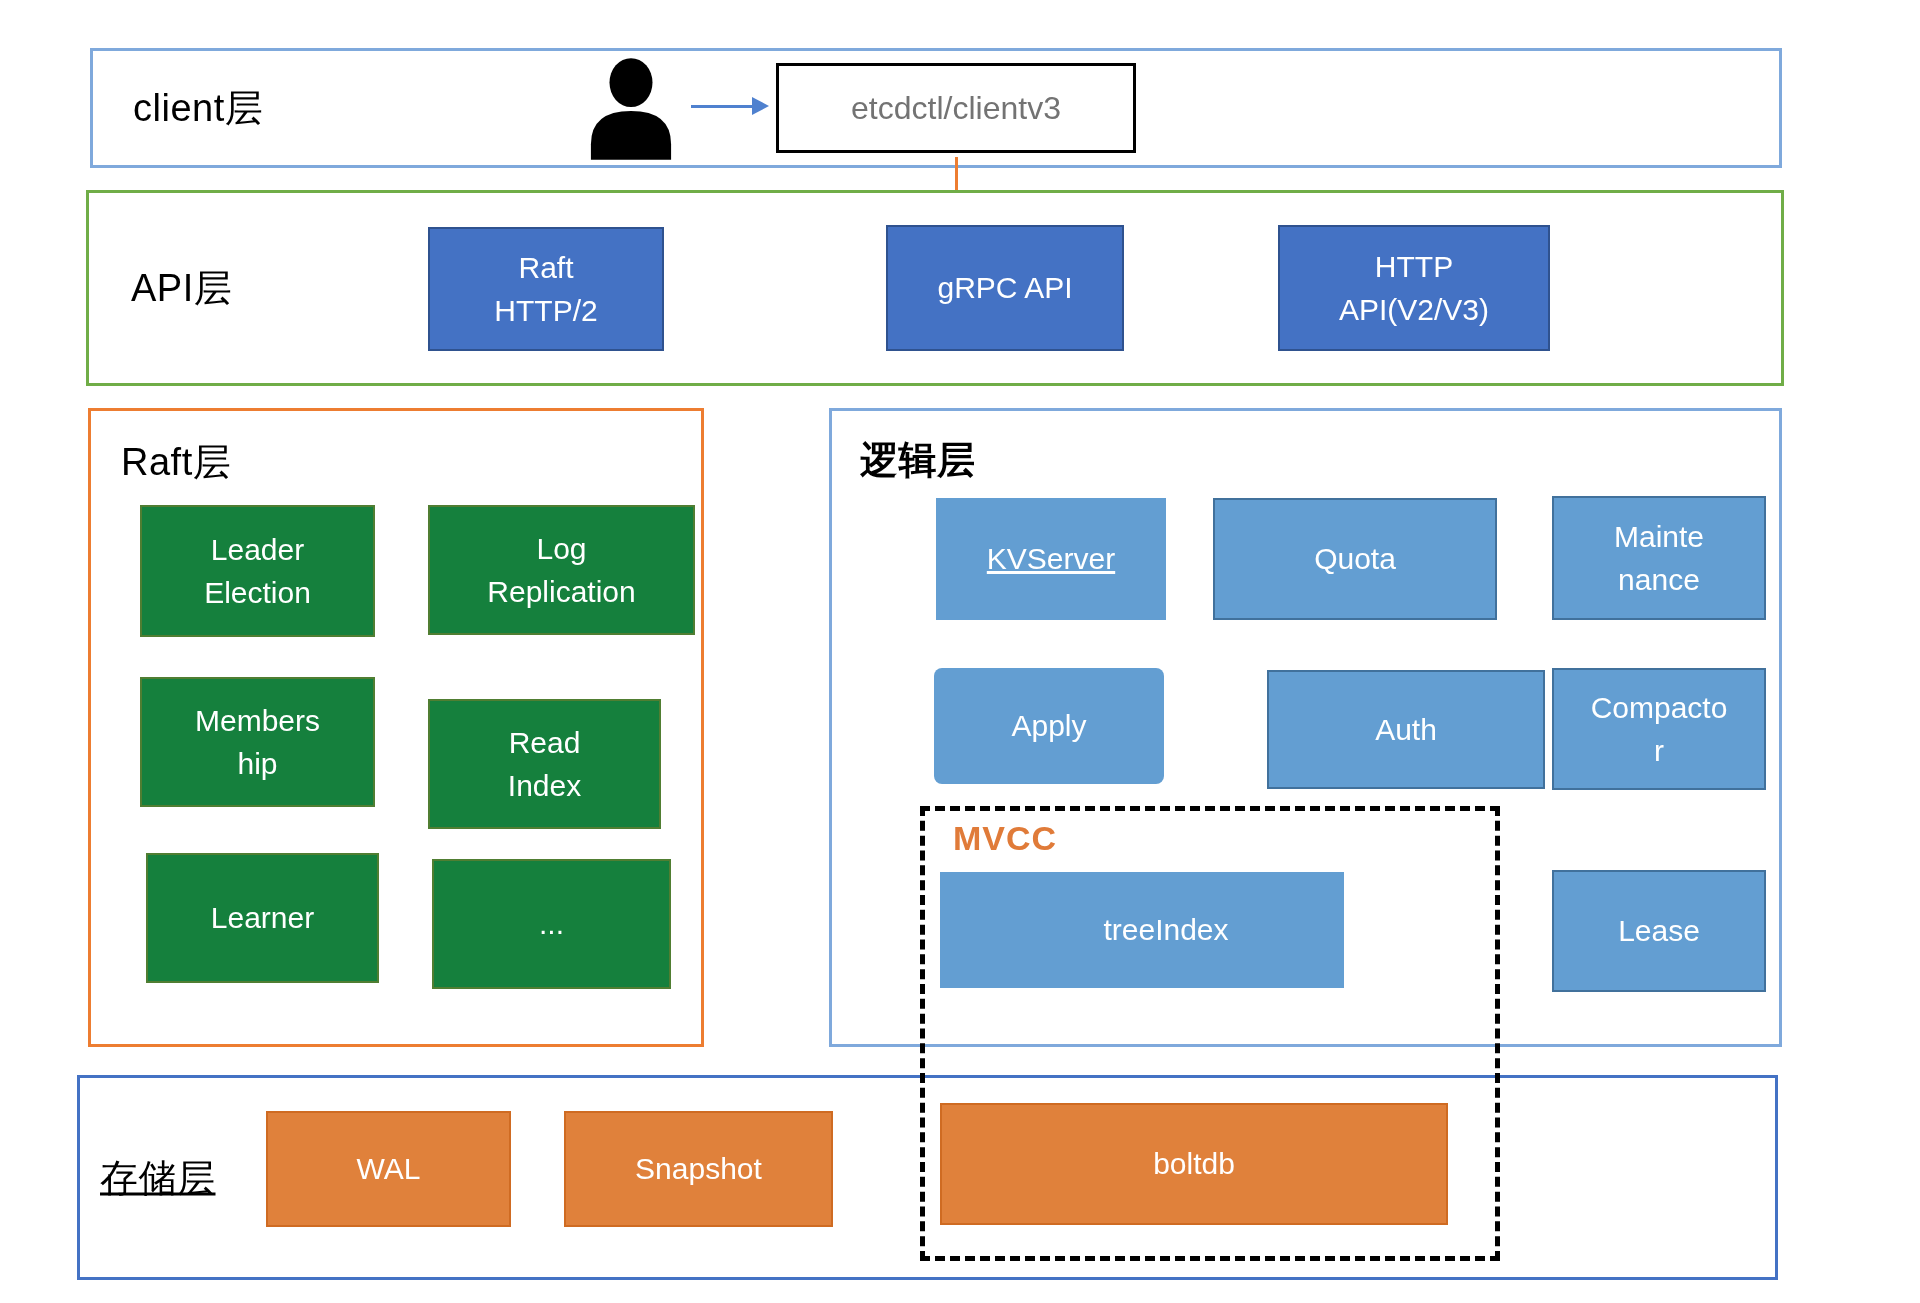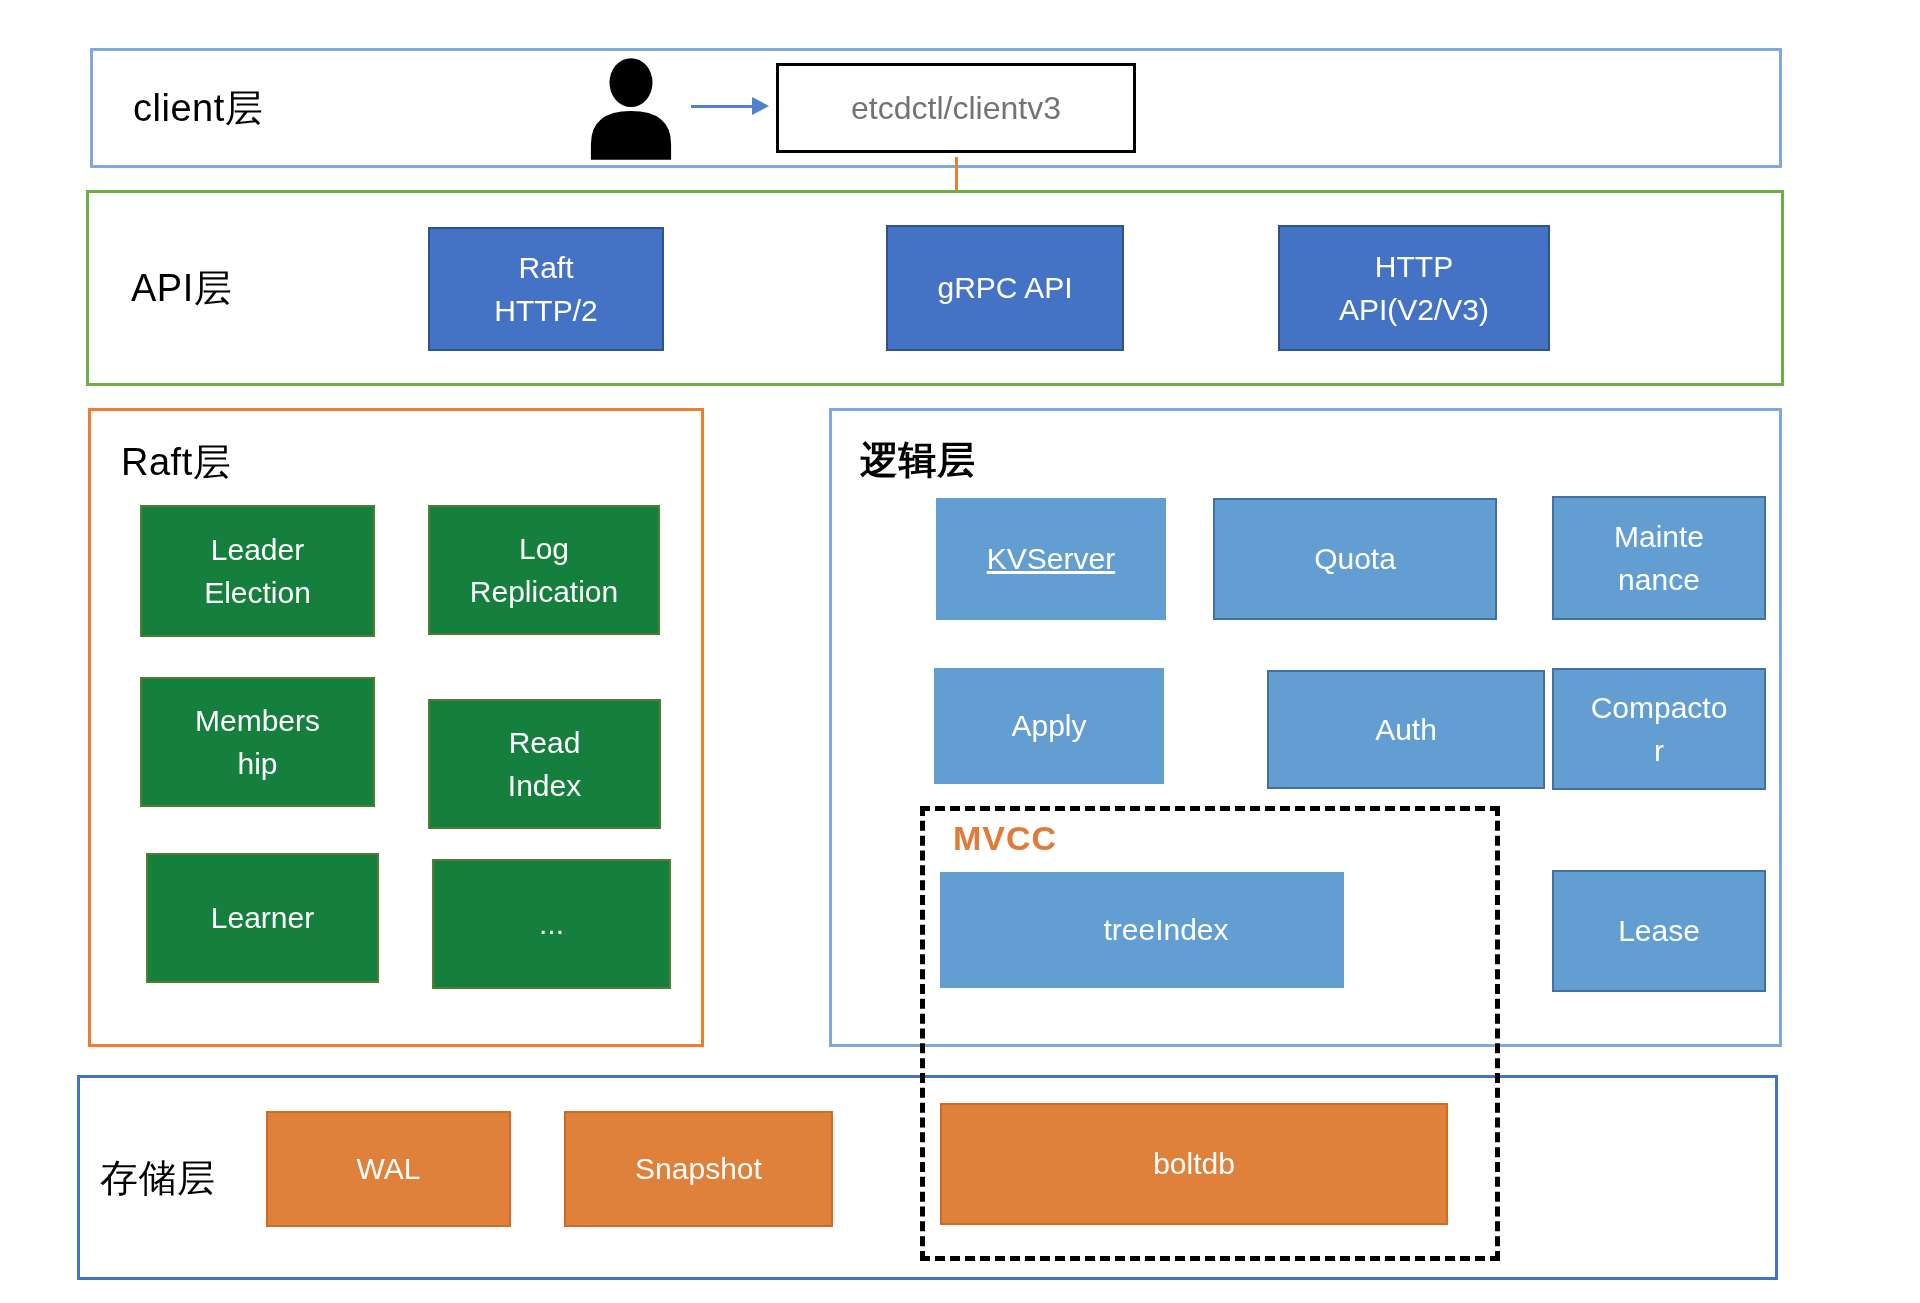--- a/index.html
+++ b/index.html
@@ -90,31 +90,31 @@
     border-right: 9.5px solid transparent;
   }
 
   
   .raft-http2 { left: 339px;  top: 34px; width: 236px; height: 124px; }
   .grpc-api   { left: 797px;  top: 32px; width: 238px; height: 126px; }
   .http-api   { left: 1189px; top: 32px; width: 272px; height: 126px; }
 
   
   .leader-election { left: 49px;  top: 94px;  width: 235px; height: 132px; }
-  .log-replication { left: 337px; top: 94px;  width: 232px; height: 130px; }
+  .log-replication { left: 337px; top: 94px;  width: 267px; height: 130px; }
   .membership      { left: 49px;  top: 266px; width: 235px; height: 130px; }
   .read-index      { left: 337px; top: 272px; width: 233px; height: 130px; margin-top: 16px; }
   .learner         { left: 55px;  top: 442px; width: 233px; height: 130px; }
   .more-dots       { left: 341px; top: 448px; width: 239px; height: 130px; }
 
   
   .kvserver    { left: 104px; top: 87px;  width: 230px; height: 122px; text-decoration: underline; }
   .quota       { left: 381px; top: 87px;  width: 284px; height: 122px; }
   .maintenance { left: 720px; top: 85px;  width: 214px; height: 124px; }
-  .apply       { left: 102px; top: 257px; width: 230px; height: 116px; }
+  .apply       { left: 102px; top: 257px; width: 230px; height: 116px; border-radius: 8px; }
   .auth        { left: 387px; top: 259px; width: 278px; height: 119px; margin-left: 48px; }
   .compactor   { left: 720px; top: 257px; width: 214px; height: 122px; }
   .treeindex   { left: 108px; top: 461px; width: 404px; height: 116px; padding-left: 48px; }
   .lease       { left: 720px; top: 459px; width: 214px; height: 122px; }
 
   
   .mvcc-box {
     position: absolute;
     left: 920px; top: 806px; width: 580px; height: 455px;
     border: 5px dashed #000000;
@@ -184,21 +184,21 @@
 nance</div>
     <div class="box light-blue apply">Apply</div>
     <div class="box light-blue bordered auth">Auth</div>
     <div class="box light-blue bordered compactor">Compacto
 r</div>
     <div class="box light-blue treeindex">treeIndex</div>
     <div class="box light-blue bordered lease">Lease</div>
   </div>
 
   <div class="layer storage-layer">
-    <div class="layer-label v-center" style="left:20px;">存储层</div>
+    <div class="layer-label v-center" style="left:20px;text-decoration:underline;">存储层</div>
     <div class="box orange wal">WAL</div>
     <div class="box orange snapshot">Snapshot</div>
     <div class="box orange boltdb">boltdb</div>
   </div>
 
   <div class="mvcc-box">
     <div class="mvcc-label">MVCC</div>
   </div>
 
 </div>

